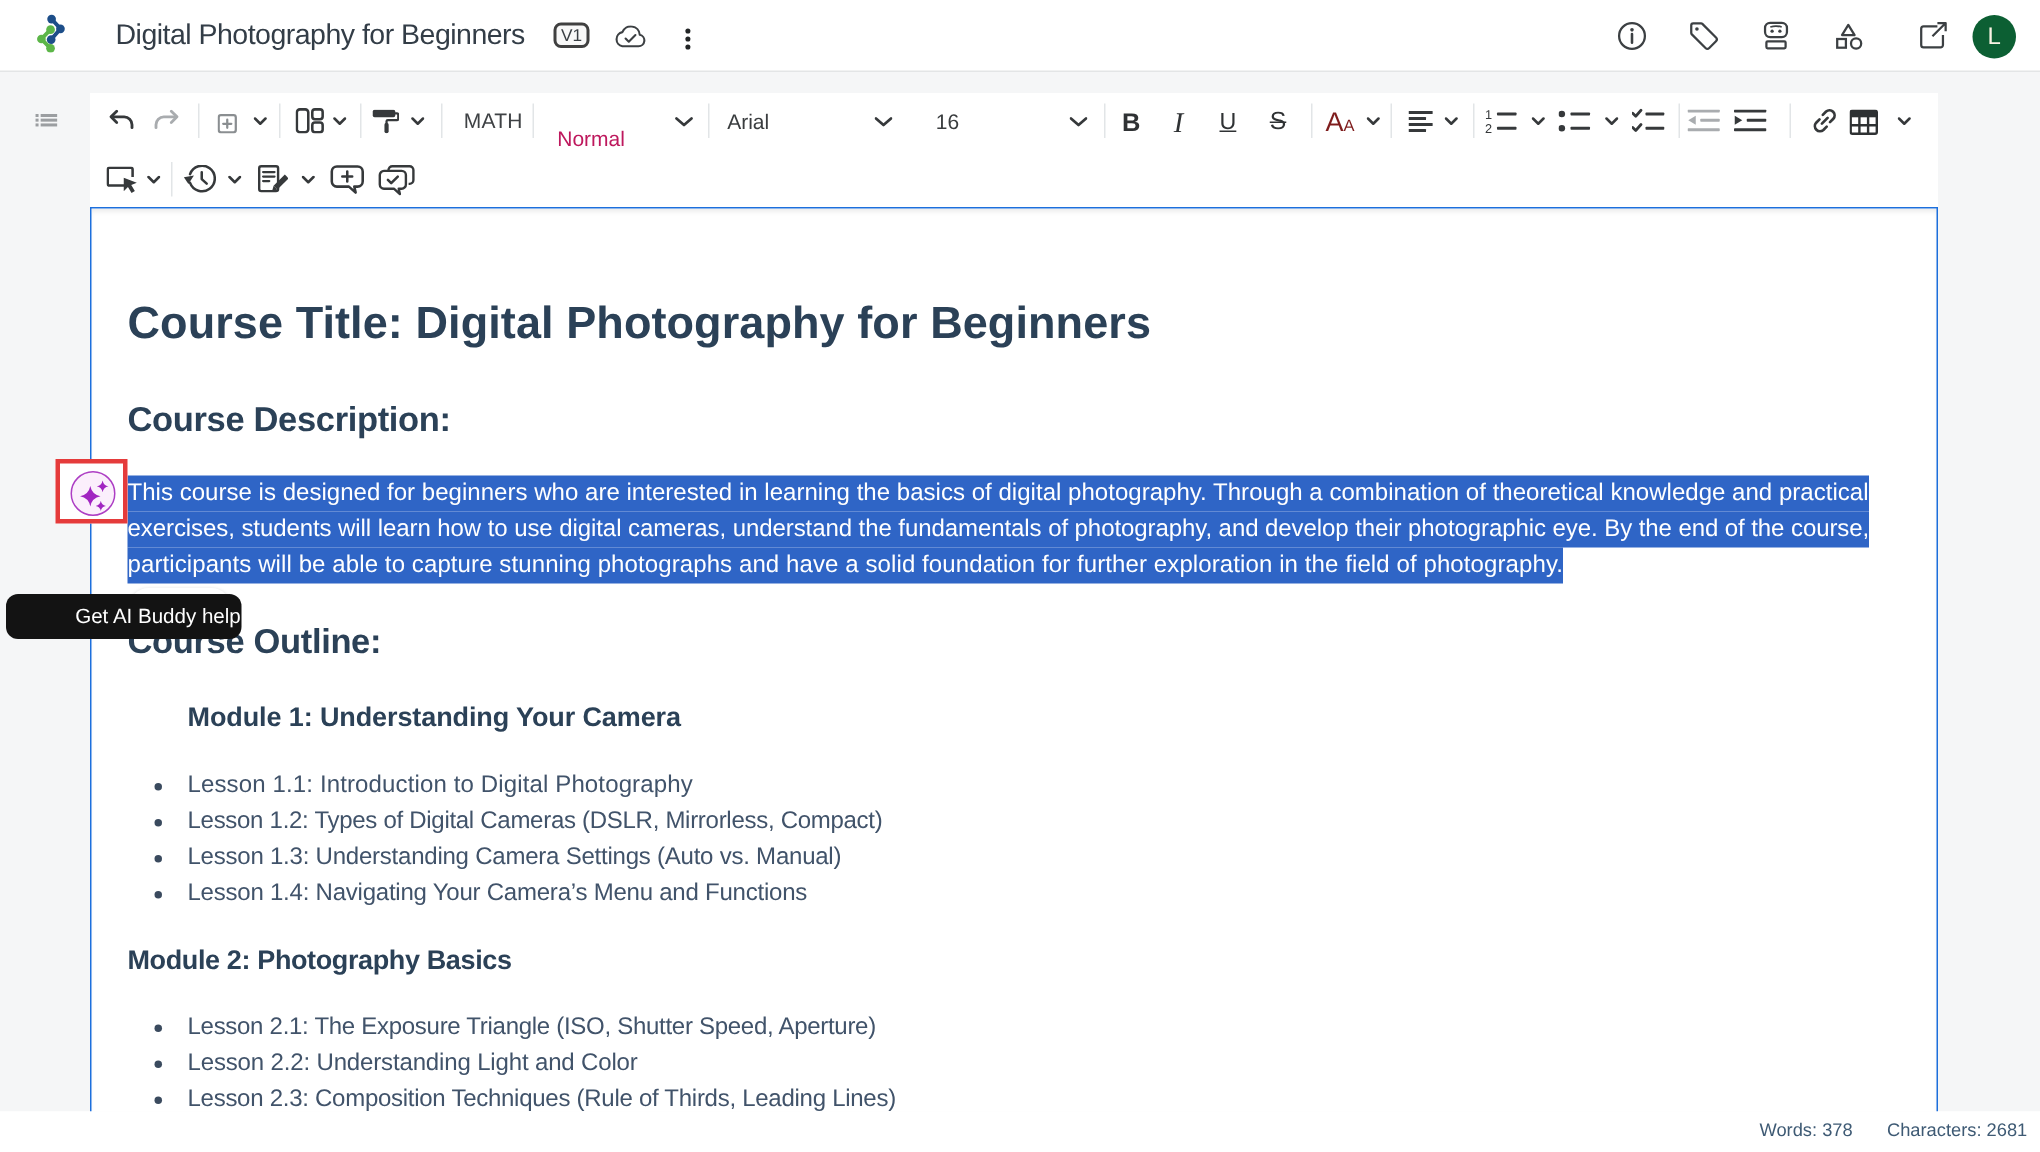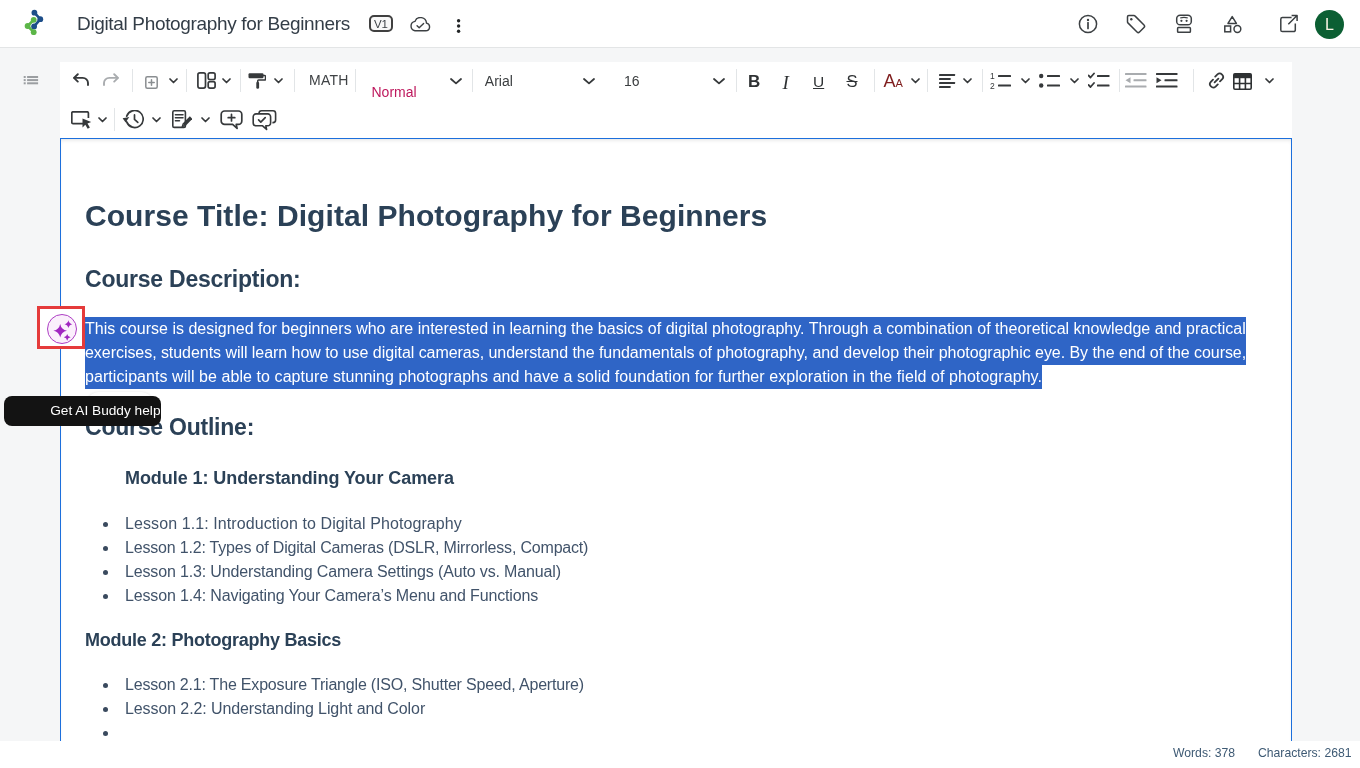--- a/index.html
+++ b/index.html
@@ -243,20 +243,21 @@
   <div class="bullet" style="top:546.3px;"></div>
     <div class="li" style="top:540px; letter-spacing:-0.15px;">Lesson 1.4: Navigating Your Camera’s Menu and Functions</div>
 
   <div class="h3" style="top:583.05px; letter-spacing:-0.25px;">Module 2: Photography Basics</div>
 
   <div class="bullet" style="top:635px;"></div>
     <div class="li" style="top:628.7px; letter-spacing:-0.19px;">Lesson 2.1: The Exposure Triangle (ISO, Shutter Speed, Aperture)</div>
   <div class="bullet" style="top:659px;"></div>
     <div class="li" style="top:652.7px; letter-spacing:-0.10px;">Lesson 2.2: Understanding Light and Color</div>
   <div class="bullet" style="top:683px;"></div>
+    <div class="li" style="top:676.7px; letter-spacing:-0.18px;">Lesson 2.3: Composition Techniques (Rule of Thirds, Leading Lines)</div>
 
   <div id="aibox">
       <div id="aicircle">
         <svg width="30" height="30" viewBox="0 0 30 30" style="position:absolute;left:0;top:0">
           <path d="M12.2 9.0 Q13.288 14.712 19.0 15.8 Q13.288 16.888 12.2 22.6 Q11.111999999999998 16.888 5.3999999999999995 15.8 Q11.111999999999998 14.712 12.2 9.0 Z" fill="#a125c1"></path>
           <path d="M20.4 5.299999999999999 Q21.023999999999997 8.575999999999999 24.299999999999997 9.2 Q21.023999999999997 9.824 20.4 13.1 Q19.776 9.824 16.5 9.2 Q19.776 8.575999999999999 20.4 5.299999999999999 Z" fill="#a125c1"></path>
           <path d="M19.2 18.900000000000002 Q19.744 21.756 22.599999999999998 22.3 Q19.744 22.844 19.2 25.7 Q18.656 22.844 15.799999999999999 22.3 Q18.656 21.756 19.2 18.900000000000002 Z" fill="#a125c1"></path>
         </svg>
       </div>
     </div>

